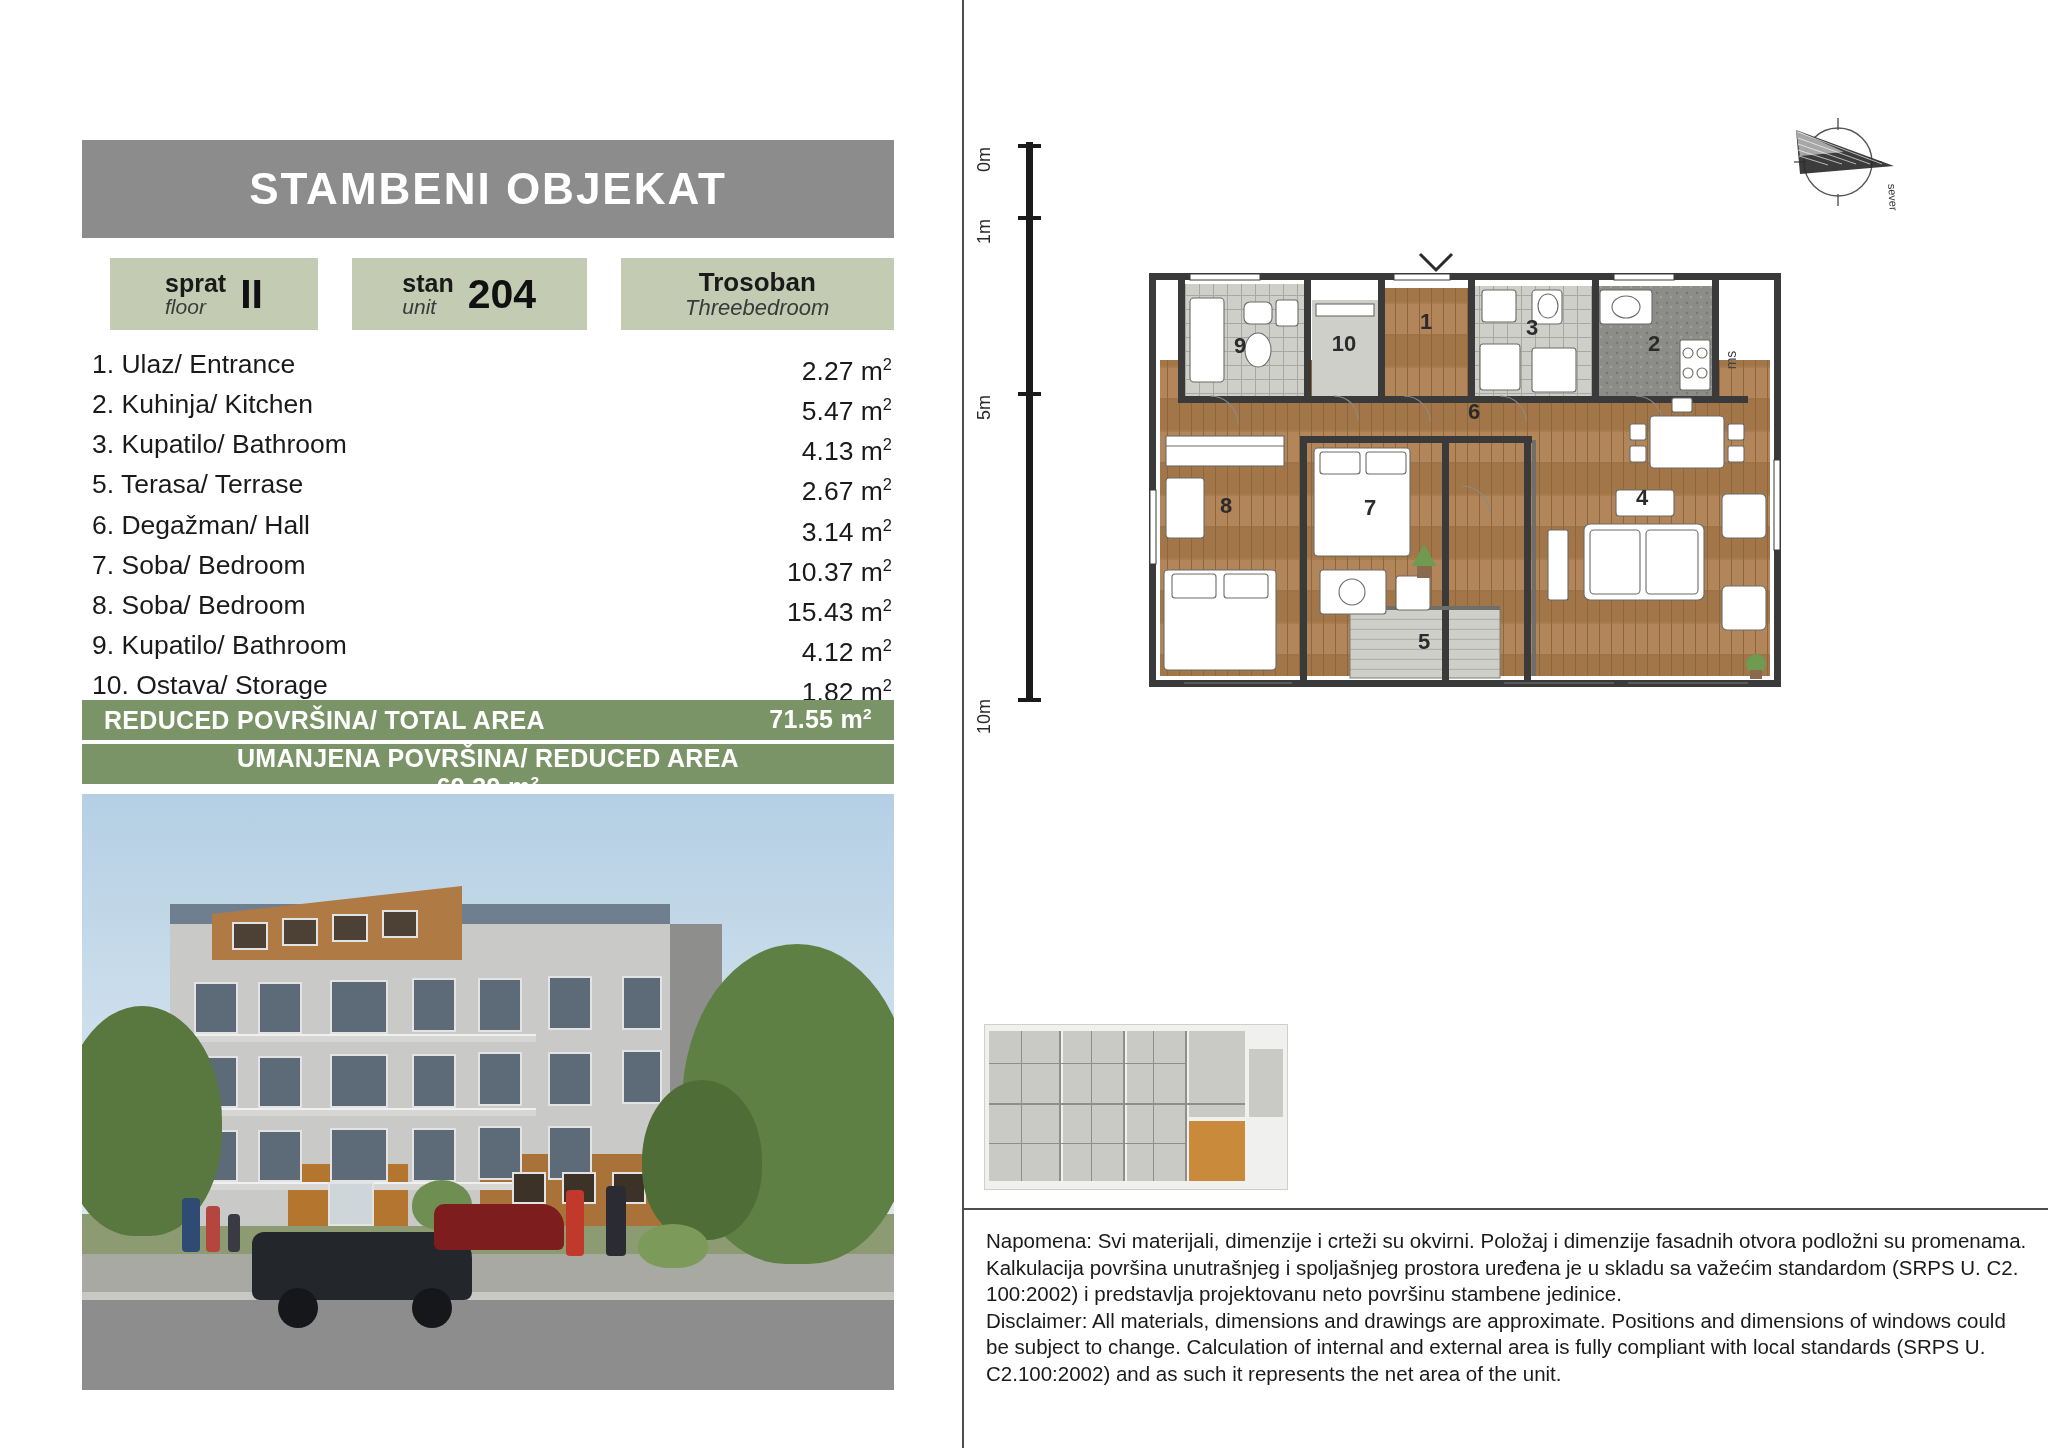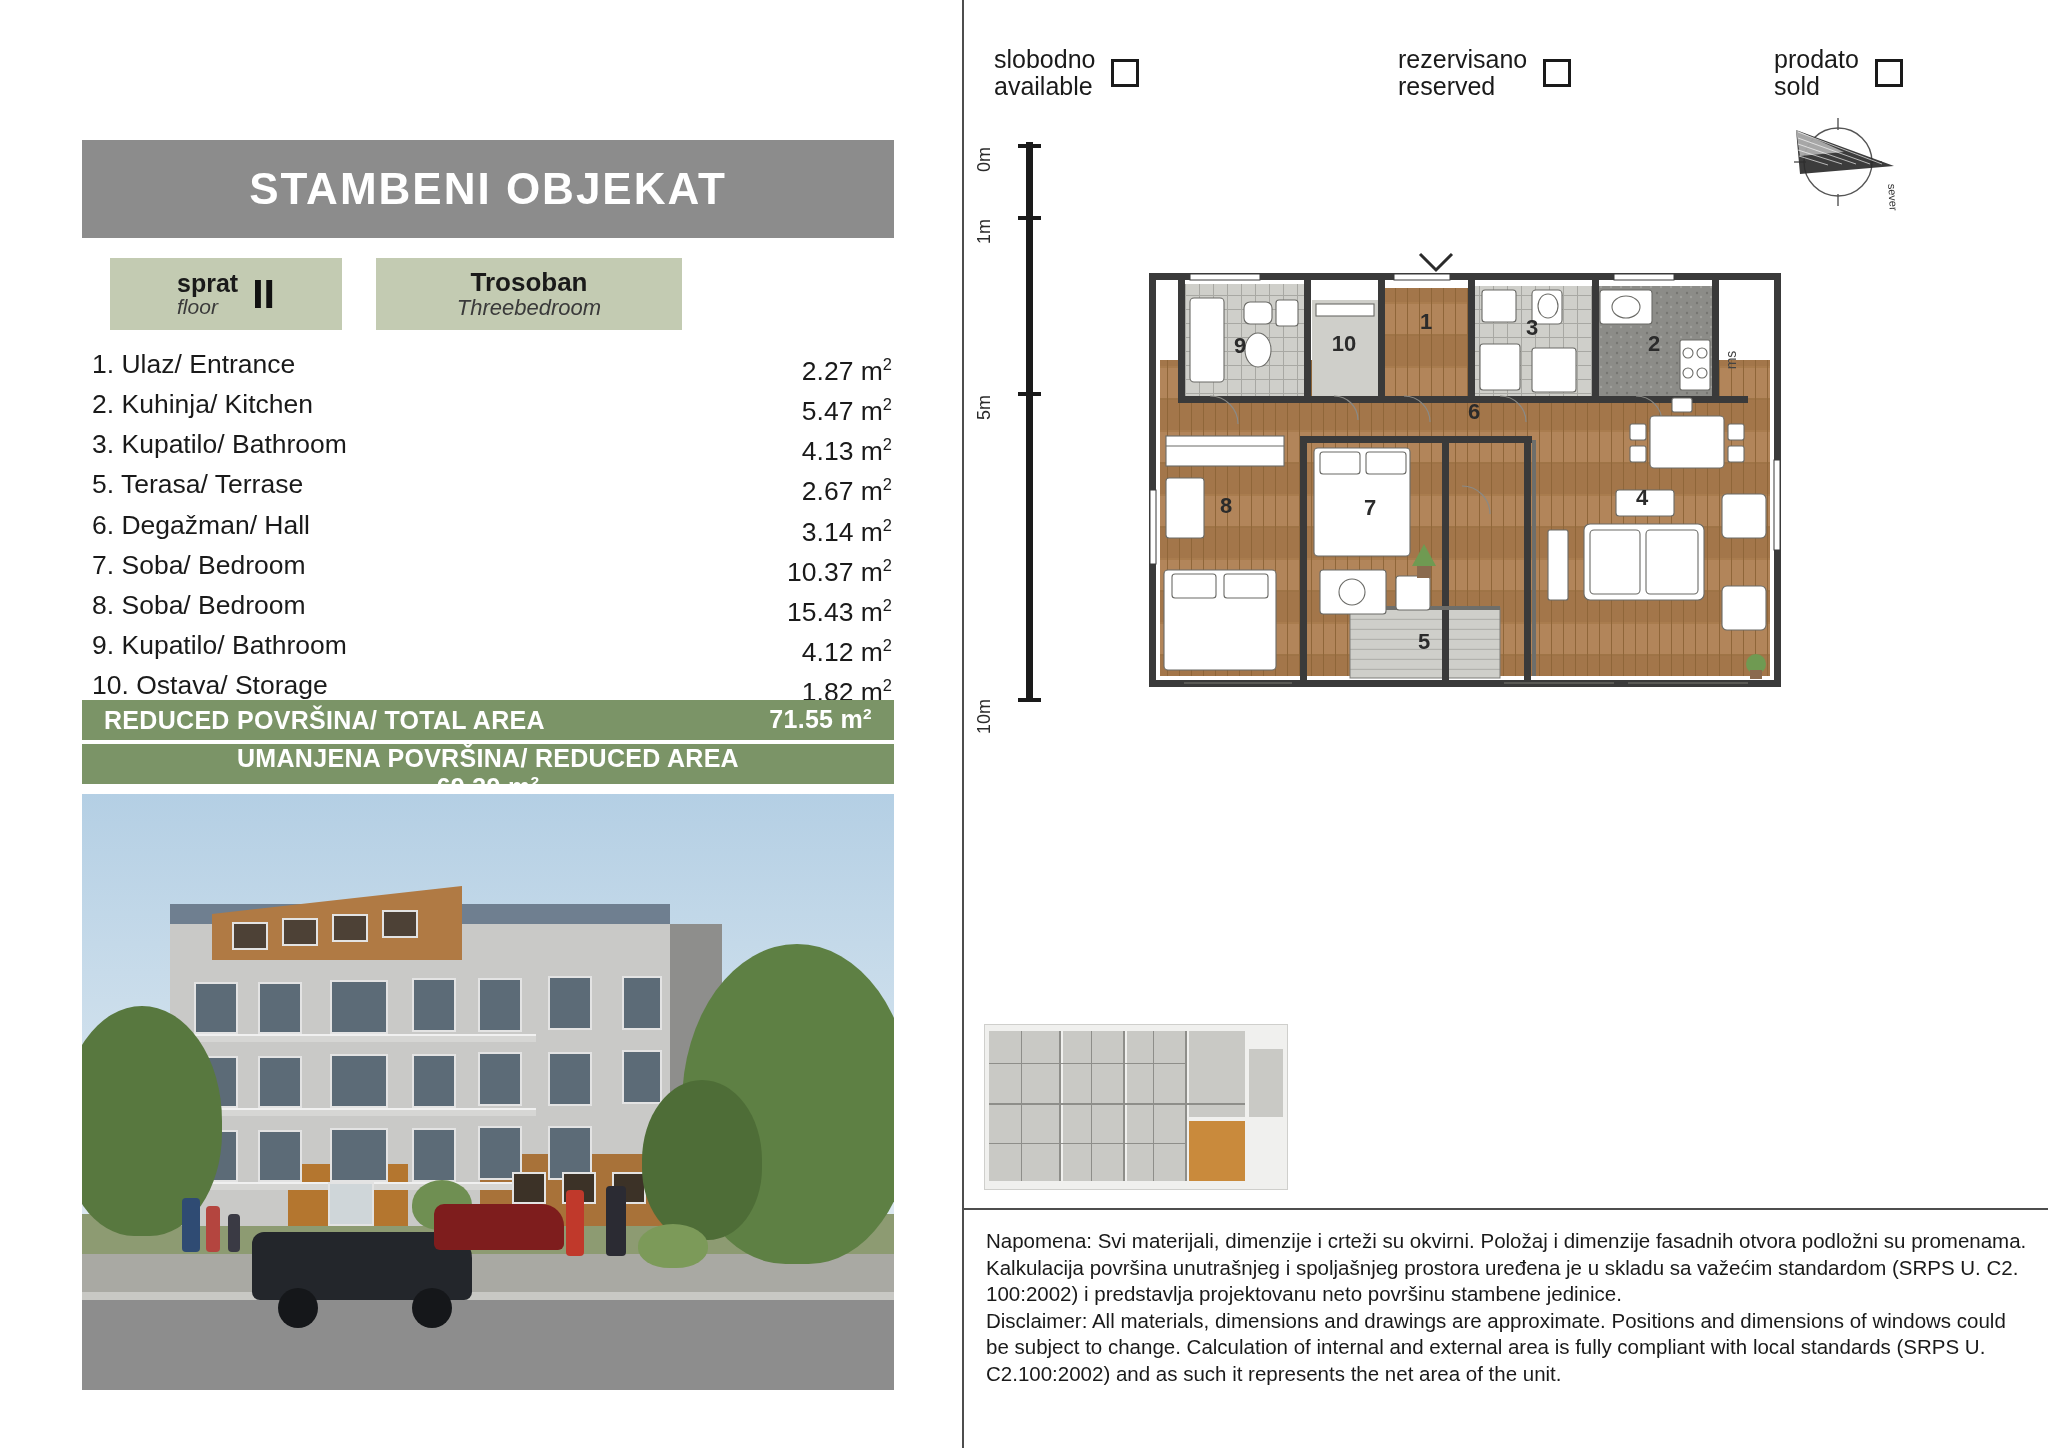--- a/index.html
+++ b/index.html
@@ -142,20 +142,27 @@
     </div>
 
     <div class="meta-row">
       <div class="meta-cell c1">
         <div class="meta-lab">
           <span class="sr">sprat</span>
           <span class="en">floor</span>
         </div>
         <div class="meta-val">II</div>
       </div>
+      <div class="meta-cell c2">
+        <div class="meta-lab">
+          <span class="sr">stan</span>
+          <span class="en">unit</span>
+        </div>
+        <div class="meta-val">204</div>
+      </div>
       <div class="meta-cell c3">
         <div class="meta-c3">
           <span class="sr">Trosoban</span>
           <span class="en">Threebedroom</span>
         </div>
       </div>
     </div>
 
     <div class="rooms">
       <div class="room-line">
@@ -271,43 +278,20 @@
       <div class="person" style="left:146px; top:420px; width:12px; height:38px; background:#3a3a44;"></div>
       <div class="person" style="left:484px; top:396px; width:18px; height:66px; background:#c0392b;"></div>
       <div class="person" style="left:524px; top:392px; width:20px; height:70px; background:#2b2b33;"></div>
     </div>
   </div>
 
   <div class="vdiv"></div>
 
   <div class="right">
 
-    <div class="legend">
-      <div class="leg-item leg-1">
-        <div class="lab">
-          <span class="sr">slobodno</span>
-          <span class="en">available</span>
-        </div>
-        <div class="leg-box"></div>
-      </div>
-      <div class="leg-item leg-2">
-        <div class="lab">
-          <span class="sr">rezervisano</span>
-          <span class="en">reserved</span>
-        </div>
-        <div class="leg-box"></div>
-      </div>
-      <div class="leg-item leg-3">
-        <div class="lab">
-          <span class="sr">prodato</span>
-          <span class="en">sold</span>
-        </div>
-        <div class="leg-box"></div>
-      </div>
-    </div>
 
     <div class="scale">
       <div class="scale-line"></div>
       <div class="scale-tick" style="top:24px;"></div>
       <div class="scale-tick" style="top:96px;"></div>
       <div class="scale-tick" style="top:272px;"></div>
       <div class="scale-tick" style="top:578px;"></div>
       <div class="scale-lab" style="top:52px;">0m</div>
       <div class="scale-lab" style="top:124px;">1m</div>
       <div class="scale-lab" style="top:300px;">5m</div>

